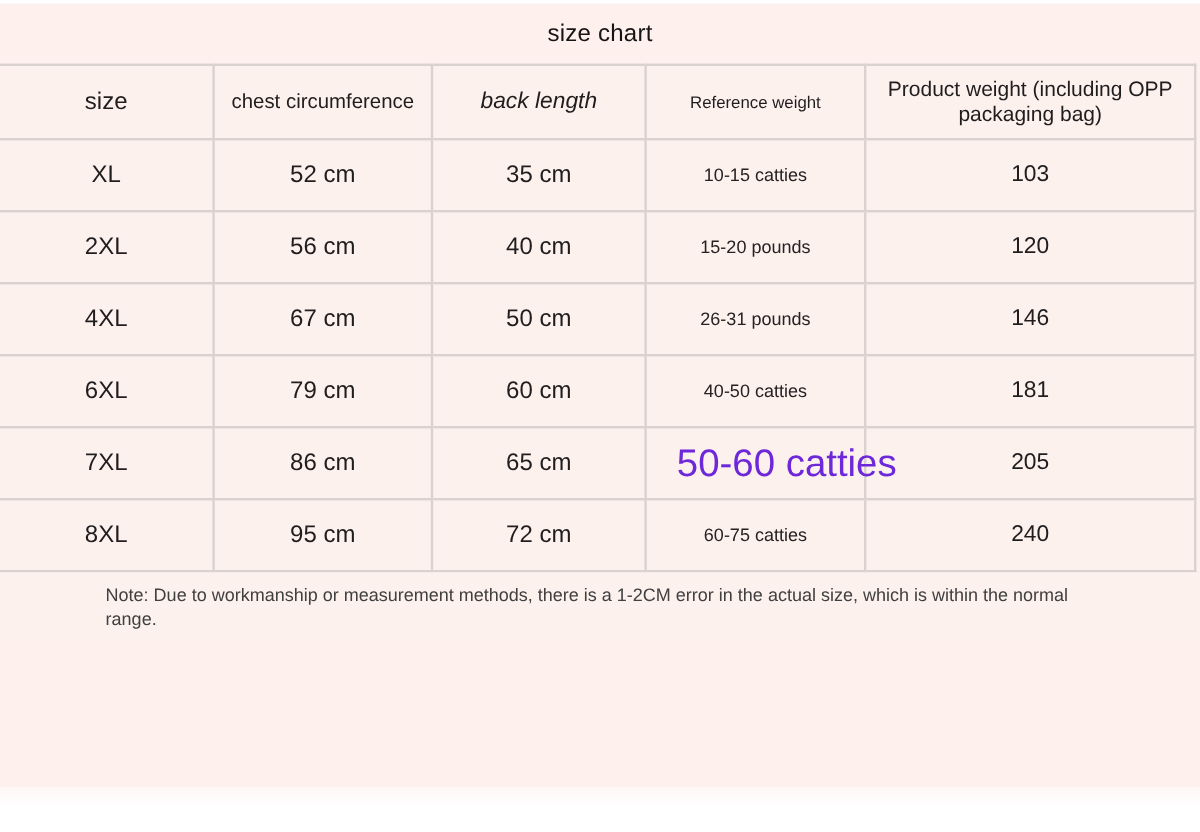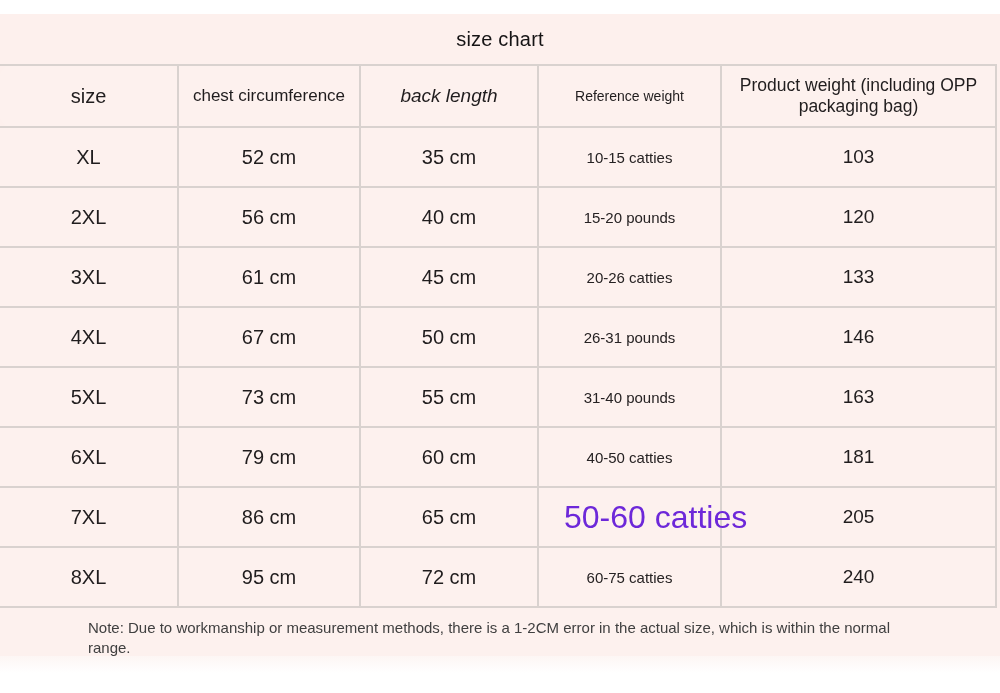--- a/index.html
+++ b/index.html
@@ -10,21 +10,21 @@
   }
   .page {
     position: relative;
     width: 1000px;
     height: 693px;
     background: #ffffff;
     overflow: hidden;
   }
   .sheet {
     position: absolute;
-    top: 14px;
+    top: 3px;
     left: 0;
     width: 1000px;
     height: 653px;
     background: #fdf0ed;
   }
   .title-bar {
     height: 50px;
     display: flex;
     align-items: center;
     justify-content: center;
@@ -134,39 +134,25 @@
             <td class="c4">103</td>
           </tr>
           <tr>
             <td class="c0">2XL</td>
             <td class="c1">56 cm</td>
             <td class="c2">40 cm</td>
             <td class="c3"><span class="ref-val">15-20 pounds</span></td>
             <td class="c4">120</td>
           </tr>
           <tr>
-            <td class="c0">3XL</td>
-            <td class="c1">61 cm</td>
-            <td class="c2">45 cm</td>
-            <td class="c3"><span class="ref-val">20-26 catties</span></td>
-            <td class="c4">133</td>
-          </tr>
-          <tr>
             <td class="c0">4XL</td>
             <td class="c1">67 cm</td>
             <td class="c2">50 cm</td>
             <td class="c3"><span class="ref-val">26-31 pounds</span></td>
             <td class="c4">146</td>
-          </tr>
-          <tr>
-            <td class="c0">5XL</td>
-            <td class="c1">73 cm</td>
-            <td class="c2">55 cm</td>
-            <td class="c3"><span class="ref-val">31-40 pounds</span></td>
-            <td class="c4">163</td>
           </tr>
           <tr>
             <td class="c0">6XL</td>
             <td class="c1">79 cm</td>
             <td class="c2">60 cm</td>
             <td class="c3"><span class="ref-val">40-50 catties</span></td>
             <td class="c4">181</td>
           </tr>
           <tr>
             <td class="c0">7XL</td>

